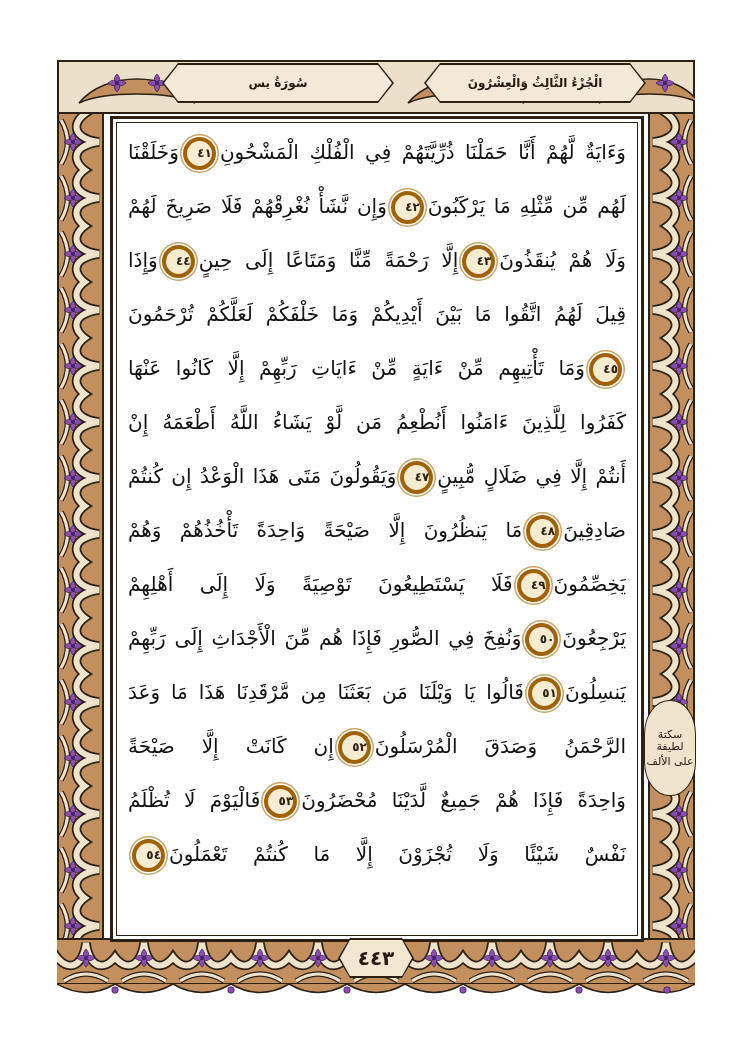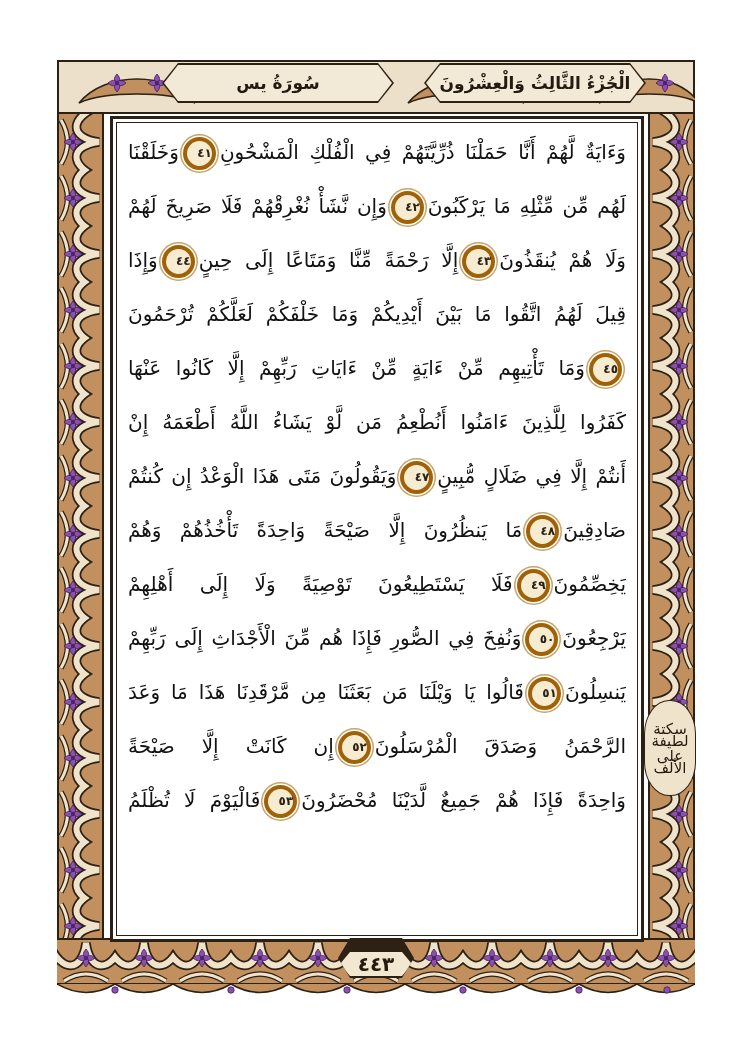--- a/index.html
+++ b/index.html
@@ -12,47 +12,47 @@
 
   
   .header-band{position:absolute;left:57px;top:57px;width:638px;height:59px;}
 
   
   .cartouche{position:absolute;top:63px;height:40px;display:flex;
              clip-path:polygon(16px 0,calc(100% - 16px) 0,100% 50%,calc(100% - 16px) 100%,16px 100%,0 50%);
              background:#2d2114;}
   .cartouche>span{flex:1;margin:2px;display:flex;align-items:center;justify-content:center;
              clip-path:polygon(14px 0,calc(100% - 14px) 0,100% 50%,calc(100% - 14px) 100%,14px 100%,0 50%);
-             background:#f2e9d7;color:#241a10;font-size:17px;font-weight:bold;direction:rtl;}
+             background:#f2e9d7;color:#241a10;font-size:12px;font-weight:bold;direction:rtl;}
   .cart-surah{left:162px;width:232px;}
   .cart-juz{left:424px;width:222px;}
 
   
   .text-panel{position:absolute;left:110px;top:116px;width:528px;height:820px;background:#ffffff;
               border:3px solid #2c2014;
               box-shadow:inset 0 0 0 3px #ffffff, inset 0 0 0 4px #2c2014;}
   .lines{position:absolute;left:15px;right:15px;top:6px;bottom:4px;overflow:hidden;}
   .qline{height:54px;line-height:54px;font-size:20px;color:#121212;direction:rtl;
          white-space:nowrap;text-align:justify;text-align-last:justify;-moz-text-align-last:justify;}
   .ayah-t{letter-spacing:0px;}
   .ayah-m{display:inline-block;width:25px;height:25px;border-radius:50%;background:#f6ecd2;
           border:4px solid #a16207;box-shadow:0 0 0 1.5px #fff,0 0 0 3px #c8a366;
           font-size:12px;line-height:25px;text-align:center;vertical-align:middle;
           margin:0 4px;color:#2d2114;font-weight:bold;}
 
   
   .margin-note{position:absolute;left:644px;top:700px;width:50px;height:94px;background:#f0e3cb;
                border:1.5px solid #2d2114;border-radius:25px/34px;display:flex;flex-direction:column;
                align-items:center;justify-content:center;gap:3px;z-index:5;}
-  .margin-note div{font-size:15px;line-height:12px;color:#241a10;direction:rtl;text-align:center;}
+  .margin-note div{font-size:11px;line-height:12px;color:#241a10;direction:rtl;text-align:center;}
 
   
   .pagenum{position:absolute;left:338px;top:938px;width:76px;height:40px;z-index:5;display:flex;
            clip-path:polygon(12px 0,calc(100% - 12px) 0,100% 50%,calc(100% - 12px) 100%,12px 100%,0 50%);
-           background:#2d2114;align-items:flex-end;}
+           background:#2d2114;}
   .pagenum>span{flex:1;margin:2px;display:flex;align-items:center;justify-content:center;
            clip-path:polygon(10px 0,calc(100% - 10px) 0,100% 50%,calc(100% - 10px) 100%,10px 100%,0 50%);
            background:#f2e7d0;color:#241a10;font-size:20px;font-weight:bold;}
 </style>
 </head>
 <body>
 
 <div class="page">
 
   <div class="band header-band">
@@ -213,20 +213,21 @@
         <div class="qline"><span class="ayah-t">قِيلَ لَهُمُ اتَّقُوا مَا بَيْنَ أَيْدِيكُمْ وَمَا خَلْفَكُمْ لَعَلَّكُمْ تُرْحَمُونَ</span></div>
         <div class="qline"><span class="ayah-m">٤٥</span><span class="ayah-t">وَمَا تَأْتِيهِم مِّنْ ءَايَةٍ مِّنْ ءَايَاتِ رَبِّهِمْ إِلَّا كَانُوا عَنْهَا</span></div>
         <div class="qline"><span class="ayah-t">كَفَرُوا لِلَّذِينَ ءَامَنُوا أَنُطْعِمُ مَن لَّوْ يَشَاءُ اللَّهُ أَطْعَمَهُ إِنْ</span></div>
         <div class="qline"><span class="ayah-t">أَنتُمْ إِلَّا فِي ضَلَالٍ مُّبِينٍ</span><span class="ayah-m">٤٧</span><span class="ayah-t">وَيَقُولُونَ مَتَى هَذَا الْوَعْدُ إِن كُنتُمْ</span></div>
         <div class="qline"><span class="ayah-t">صَادِقِينَ</span><span class="ayah-m">٤٨</span><span class="ayah-t">مَا يَنظُرُونَ إِلَّا صَيْحَةً وَاحِدَةً تَأْخُذُهُمْ وَهُمْ</span></div>
         <div class="qline"><span class="ayah-t">يَخِصِّمُونَ</span><span class="ayah-m">٤٩</span><span class="ayah-t">فَلَا يَسْتَطِيعُونَ تَوْصِيَةً وَلَا إِلَى أَهْلِهِمْ</span></div>
         <div class="qline"><span class="ayah-t">يَرْجِعُونَ</span><span class="ayah-m">٥٠</span><span class="ayah-t">وَنُفِخَ فِي الصُّورِ فَإِذَا هُم مِّنَ الْأَجْدَاثِ إِلَى رَبِّهِمْ</span></div>
         <div class="qline"><span class="ayah-t">يَنسِلُونَ</span><span class="ayah-m">٥١</span><span class="ayah-t">قَالُوا يَا وَيْلَنَا مَن بَعَثَنَا مِن مَّرْقَدِنَا هَذَا مَا وَعَدَ</span></div>
         <div class="qline"><span class="ayah-t">الرَّحْمَنُ وَصَدَقَ الْمُرْسَلُونَ</span><span class="ayah-m">٥٢</span><span class="ayah-t">إِن كَانَتْ إِلَّا صَيْحَةً</span></div>
         <div class="qline"><span class="ayah-t">وَاحِدَةً فَإِذَا هُمْ جَمِيعٌ لَّدَيْنَا مُحْضَرُونَ</span><span class="ayah-m">٥٣</span><span class="ayah-t">فَالْيَوْمَ لَا تُظْلَمُ</span></div>
+        <div class="qline"><span class="ayah-t">نَفْسٌ شَيْئًا وَلَا تُجْزَوْنَ إِلَّا مَا كُنتُمْ تَعْمَلُونَ</span><span class="ayah-m">٥٤</span></div>
       </div>
   </div>
 
   <div class="margin-note">
     <div>سكتة لطيفة</div>
     <div>على الألف</div>
   </div>
 
   <div class="pagenum">
     <span>٤٤٣</span>

